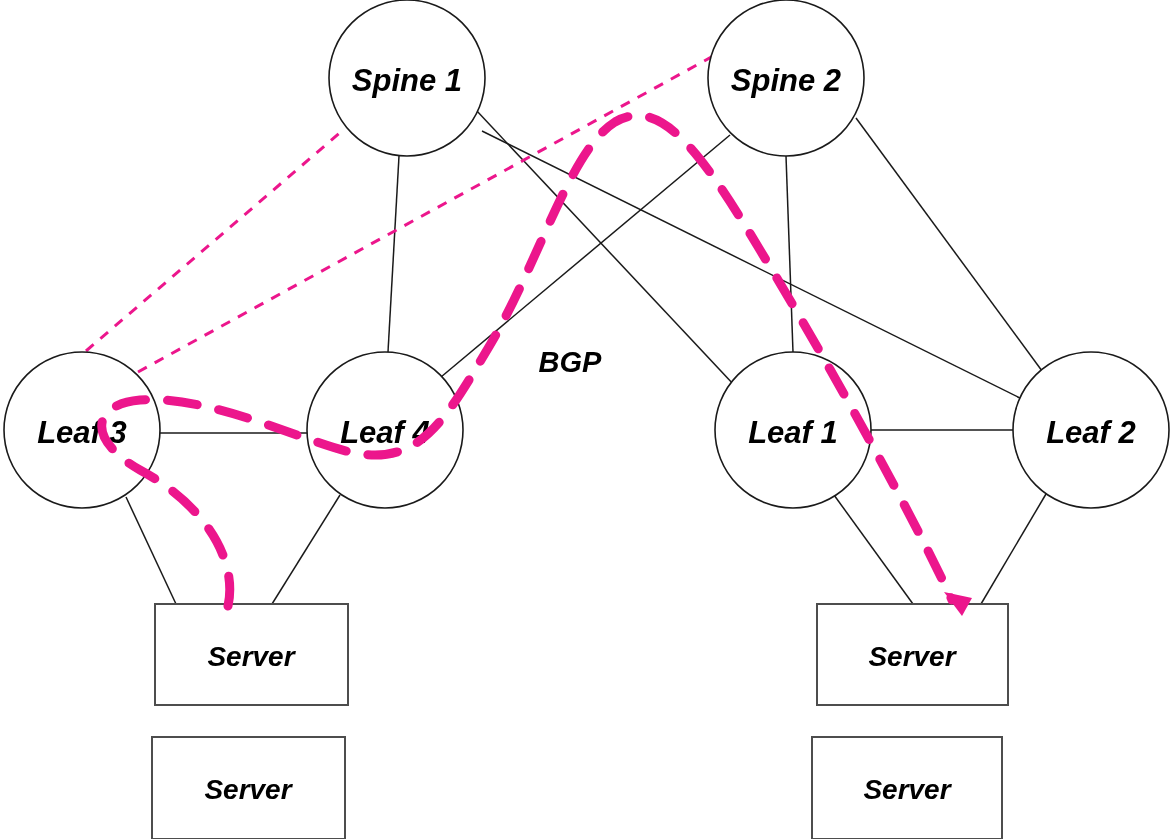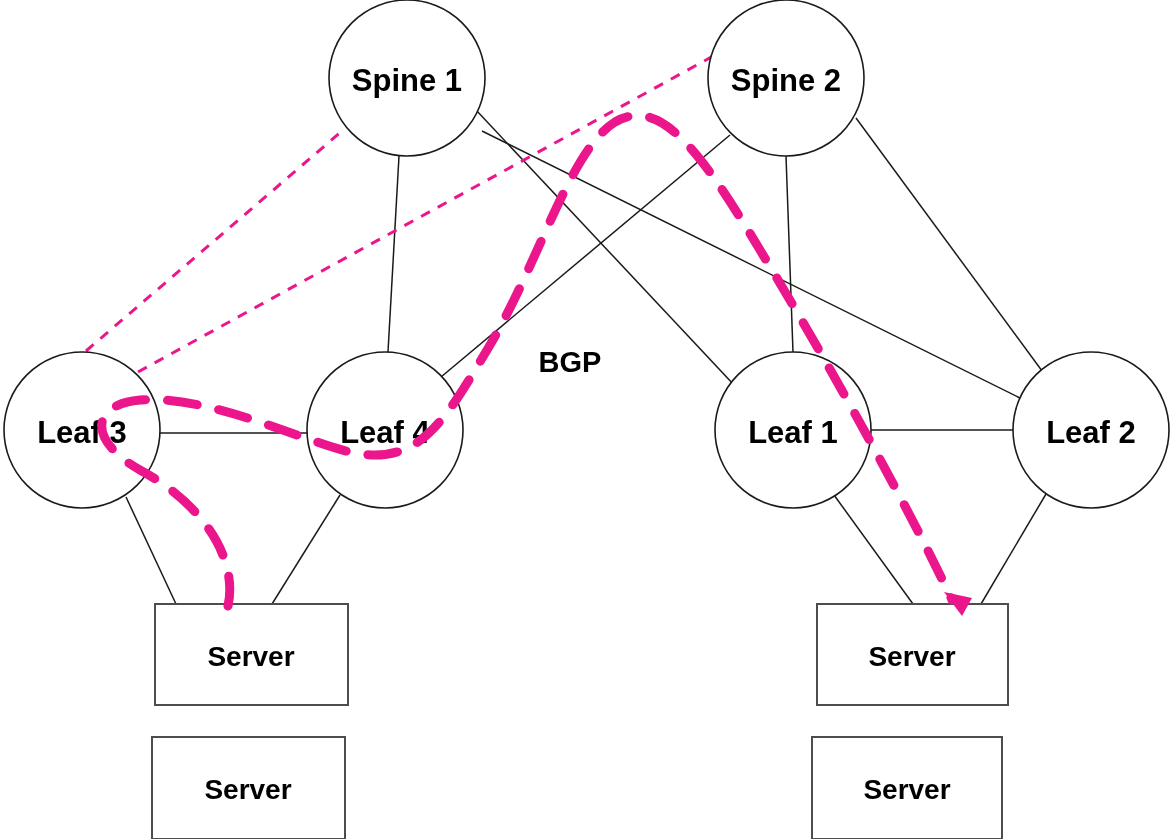--- a/index.html
+++ b/index.html
@@ -1,18 +1,18 @@
 <!DOCTYPE html>
 <html><head>
 <meta charset="utf-8">
 <title>Leaf-Spine Topology</title>
 <style>
   html,body{margin:0;padding:0;background:#ffffff;}
   body{font-family:"Liberation Sans", sans-serif;}
-  #canvas{position:relative;width:1170px;height:839px;background:#ffffff;overflow:hidden;}
+  #canvas{position:relative;width:1170px;height:839px;background:#ffffff;overflow:hidden;font-style:italic;}
   svg#diagram{position:absolute;left:0;top:0;width:1170px;height:839px;}
   .node-shape{fill:#ffffff;stroke:#1a1a1a;stroke-width:1.6;}
   .box-shape{fill:#ffffff;stroke:#4d4d4d;stroke-width:2;}
   .link{stroke:#1a1a1a;stroke-width:1.5;fill:none;}
   .peer{stroke:#ec168c;stroke-width:3;fill:none;stroke-dasharray:10 9;stroke-linecap:butt;}
   .flow{stroke:#ec168c;stroke-width:9;fill:none;stroke-dasharray:30 22;stroke-linecap:round;}
   .nodelabel{font-family:"Liberation Sans", sans-serif;font-size:31px;font-weight:bold;fill:#000000;
              text-anchor:middle;dominant-baseline:central;}
   .boxlabel{font-family:"Liberation Sans", sans-serif;font-size:28px;font-weight:bold;fill:#000000;
             text-anchor:middle;dominant-baseline:central;}

